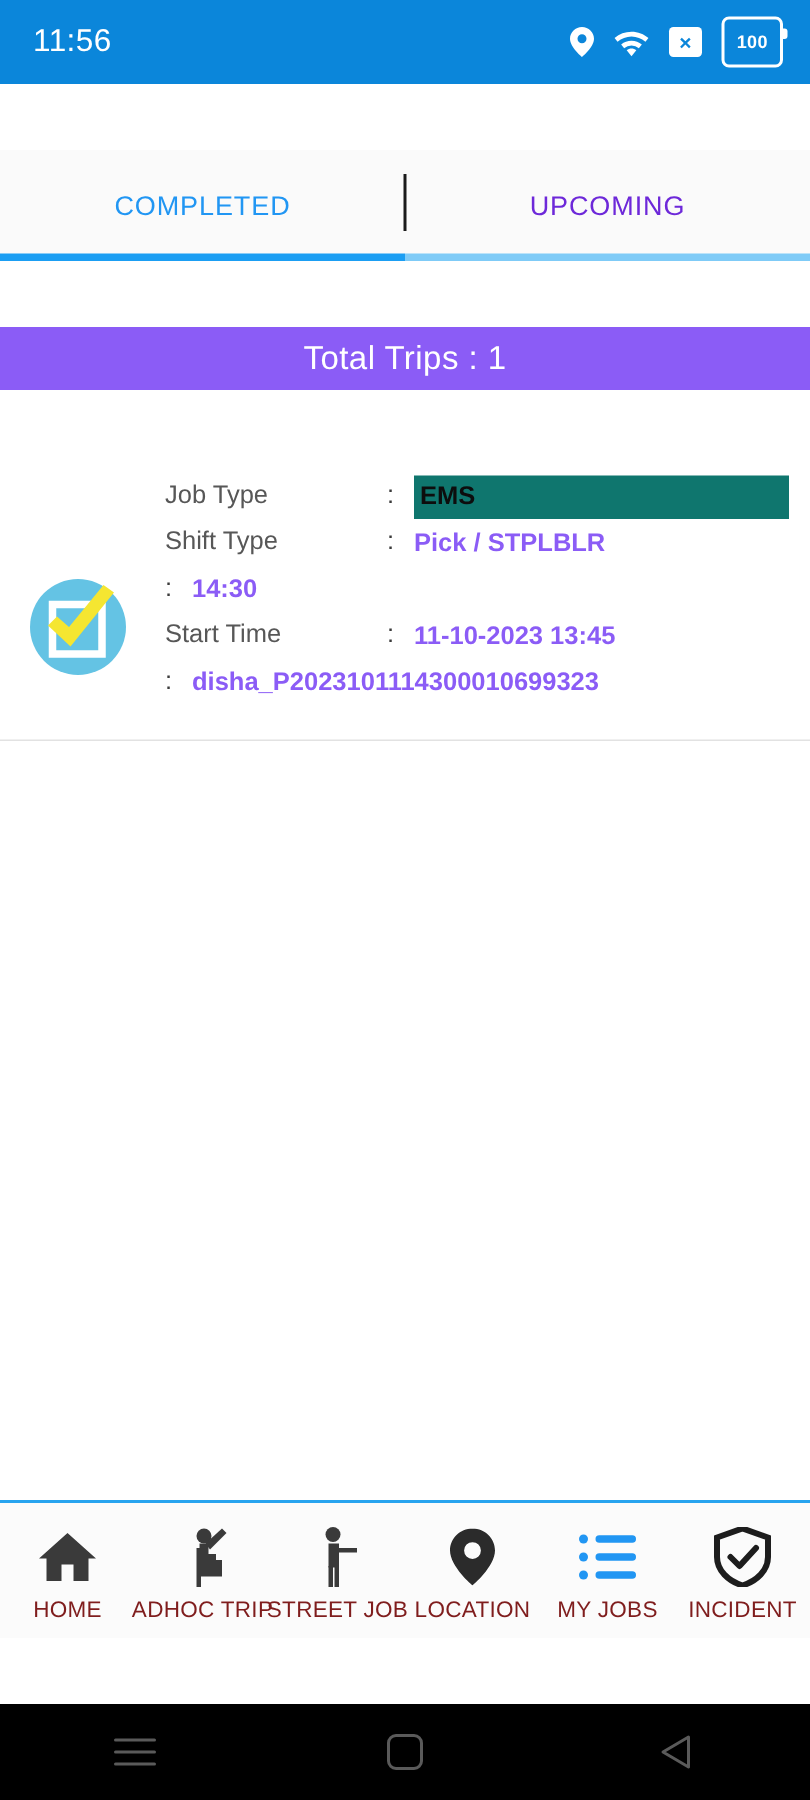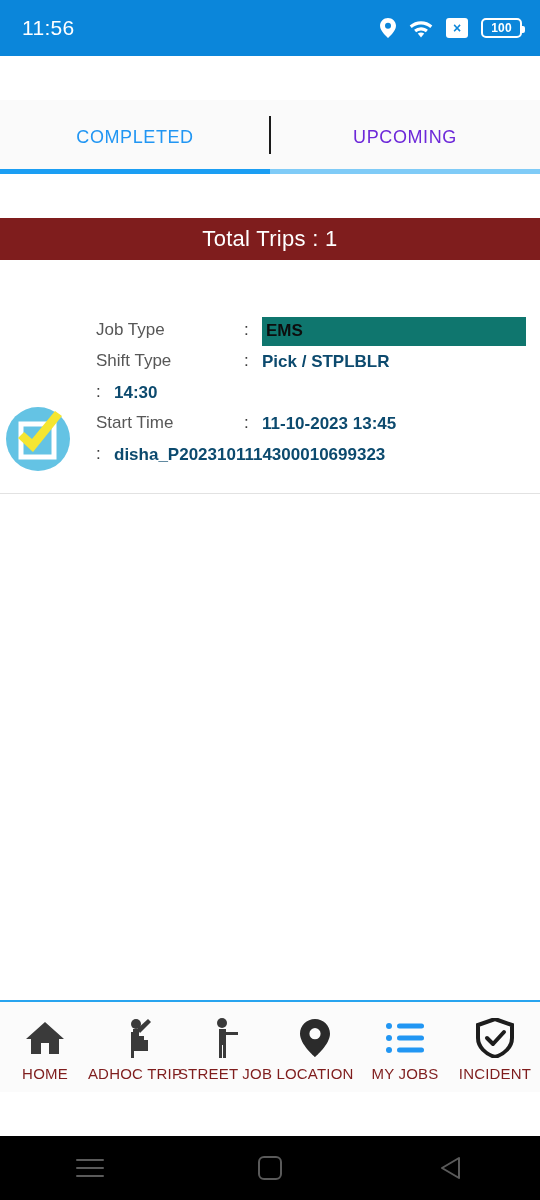--- a/index.html
+++ b/index.html
@@ -14,21 +14,21 @@
   
   .status-bar {
     height: 56px; background: #0b86da; color: #ffffff;
     display: flex; align-items: center; justify-content: space-between;
     padding: 0 18px 0 22px; flex: 0 0 auto;
   }
   .status-time { font-size: 21px; letter-spacing: .3px; }
   .status-icons { display: flex; align-items: center; gap: 13px; }
   .ic { display: inline-flex; align-items: center; justify-content: center; }
   .battery {
-    position: relative; width: 41px; height: 20px;
+    position: relative; width: 41px; height: 34px;
     border: 2px solid #ffffff; border-radius: 5px;
     display: flex; align-items: center; justify-content: center;
     font-size: 12px; font-weight: bold; color: #ffffff; letter-spacing: .2px;
   }
   .battery::after {
     content: ""; position: absolute; right: -5px; top: 6px;
     width: 3px; height: 7px; background: #ffffff; border-radius: 0 2px 2px 0;
   }
   .simx {
     width: 22px; height: 20px; background: #ffffff; color: #0b86da;
@@ -52,41 +52,41 @@
     content: ""; position: absolute; left: 0; right: 0; bottom: 0;
     height: 5px; background: #7fcbf7;
   }
   .tab-divider {
     position: absolute; left: 269px; top: 16px; width: 2px; height: 38px;
     background: #1a1a1a; z-index: 3;
   }
 
   
   .banner {
-    height: 42px; background: #7f1d1d; color: #ffffff;
+    height: 42px; background: #8b5cf6; color: #ffffff;
     display: flex; align-items: center; justify-content: center;
     font-size: 22px; letter-spacing: .3px; flex: 0 0 auto;
   }
 
   
   .card {
     background: #ffffff; border-bottom: 1px solid #e2e2e2;
-    display: flex; align-items: flex-end; padding: 14px 14px 20px 0;
+    display: flex; align-items: center; padding: 14px 14px 20px 14px;
     flex: 0 0 auto;
   }
   .card-icon { width: 76px; flex: 0 0 76px; display: flex; justify-content: center; padding-top: 44px; }
   .badge-icon { width: 68px; height: 68px; position: relative; }
   .rows { flex: 1 1 auto; padding-left: 20px; }
   .row { display: flex; align-items: flex-start; min-height: 31px; }
   .row-label {
     width: 148px; flex: 0 0 148px; color: #575757; font-size: 17px; padding-top: 2px;
   }
   .row-colon { width: 18px; flex: 0 0 18px; color: #3b3b3b; font-size: 17px; padding-top: 2px; }
   .row-value {
-    flex: 1 1 auto; color: #0c4a6e; font-size: 17px; font-weight: bold;
+    flex: 1 1 auto; color: #8b5cf6; font-size: 17px; font-weight: bold;
     padding-top: 2px; word-break: break-all; line-height: 22px;
   }
   .row-value.highlight {
     background: #0f766e; color: #0d0d0d; padding: 3px 4px 4px 4px; margin-top: -1px;
   }
 
   
   .body-fill { flex: 1 1 auto; background: #ffffff; }
 
   

